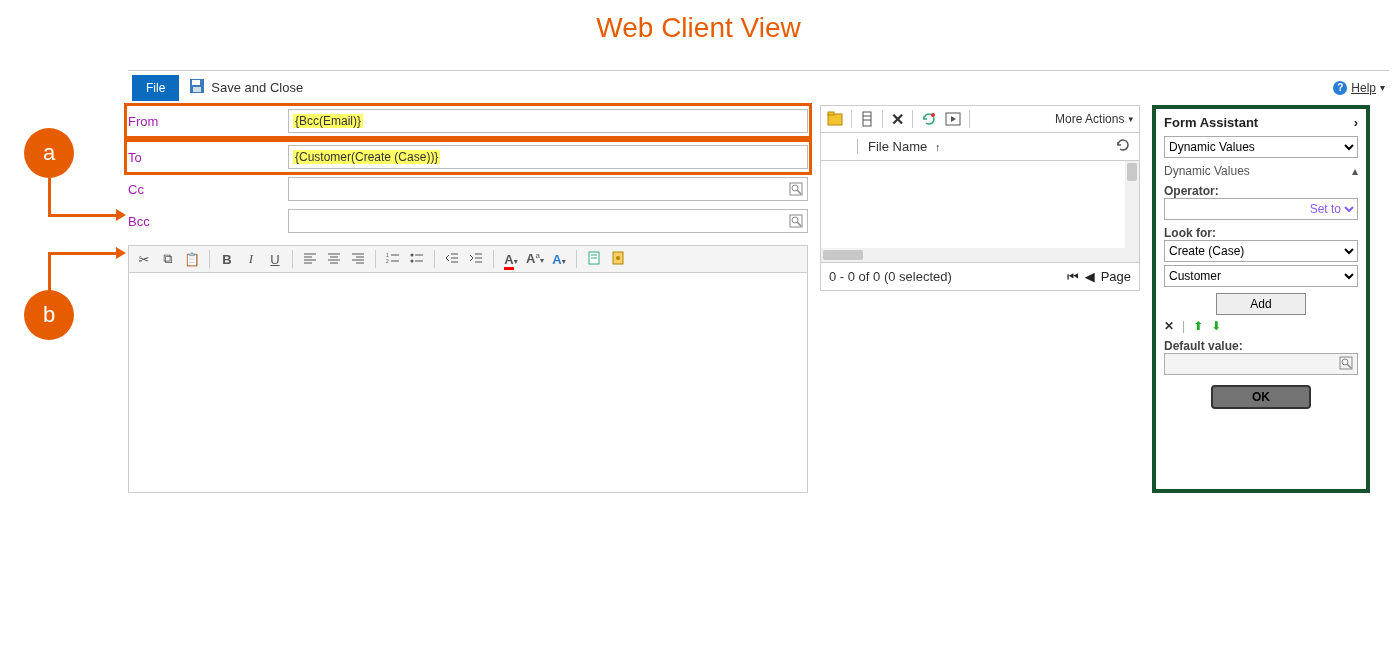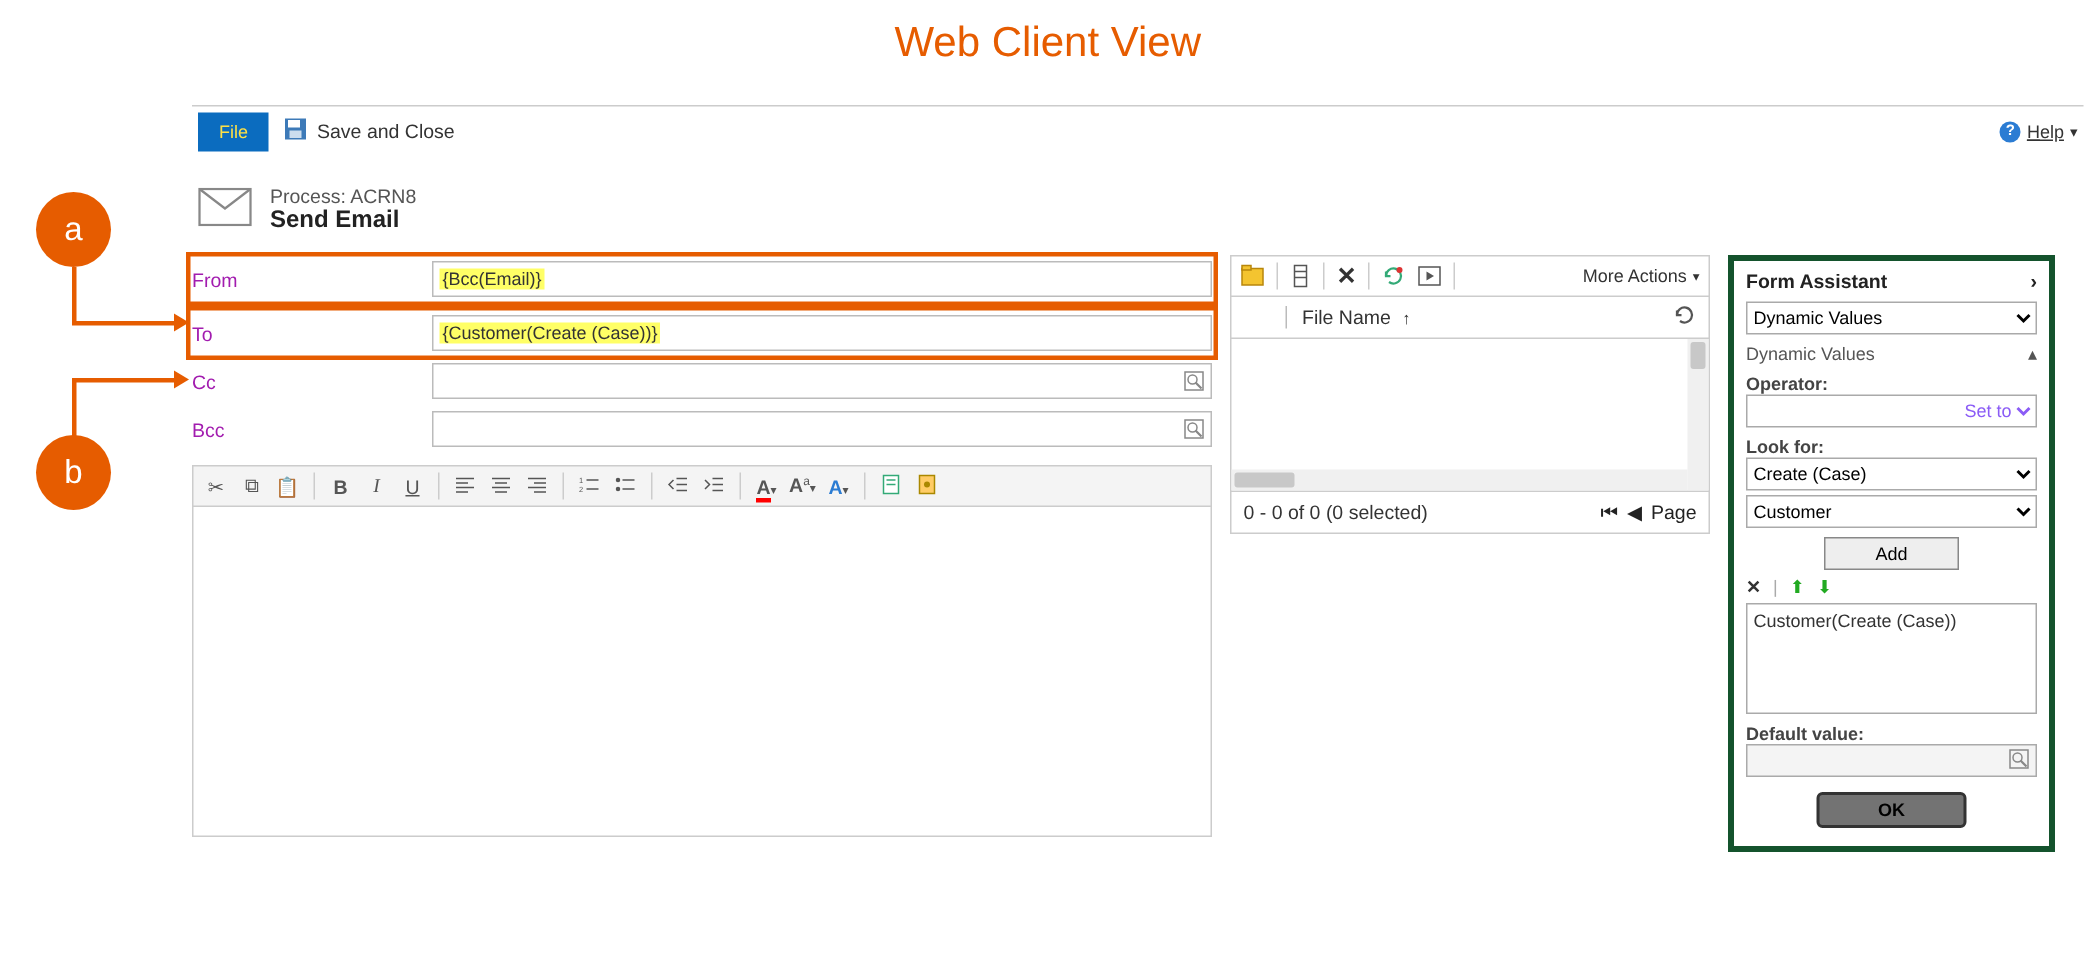--- a/index.html
+++ b/index.html
@@ -32,21 +32,21 @@
     display: flex;
     align-items: center;
     height: 34px;
     gap: 10px;
     padding: 0 4px;
     border-bottom: 1px solid transparent;
     position: relative;
   }
   .file-btn {
     background: #0b6cbf;
-    color: #fde047;
+    color: #ffffff;
     padding: 6px 14px;
     font-size: 12px;
     cursor: pointer;
   }
   .toolbar-item {
     display: flex;
     align-items: center;
     gap: 6px;
     font-size: 13px;
     color: #333;
@@ -296,32 +296,20 @@
       </span>
       <span>Save and Close</span>
     </div>
     <div class="help">
       <span class="q">?</span>
       <span class="lbl"><span class="hl">H</span><span></span>elp</span>
       <span class="caret">▾</span>
     </div>
   </div>
 
-  <div class="header-block">
-    <span>
-      <svg viewBox="0 0 36 26">
-          <rect x="1" y="1" width="34" height="24" fill="#fff" stroke="#888" stroke-width="1.5"></rect>
-          <polyline points="1,1 18,14 35,1" fill="none" stroke="#888" stroke-width="1.5"></polyline>
-        </svg>
-    </span>
-    <div>
-      <div class="process-line">Process: ACRN8</div>
-      <div class="title-line">Send Email</div>
-    </div>
-  </div>
 
   <div class="main-cols">
 
     <div class="left-col">
 
       <div class="field-row val-highlight" style="position:relative;">
         <div class="highlight-box"></div>
         <div class="lbl">From</div>
         <div class="val">
           <span class="txt">{Bcc(Email)}</span>
@@ -559,23 +547,20 @@
 
       <button class="add-btn">Add</button>
 
       <div class="tool-row">
         <span style="font-weight:700; cursor:pointer;">✕</span>
         <span style="color:#aaa;">|</span>
         <span style="color:#2a2; cursor:pointer;">⬆</span>
         <span style="color:#2a2; cursor:pointer;">⬇</span>
       </div>
 
-      <div class="values-box">
-        <div>Customer(Create (Case))</div>
-      </div>
 
       <div class="label">Default value:</div>
       <div class="default-row">
         <input type="text" value="" style="">
         <span class="lookup">
           <svg width="14" height="14" viewBox="0 0 14 14">
               <rect x="1" y="1" width="12" height="12" fill="none" stroke="#888"></rect>
               <circle cx="6" cy="6" r="3" fill="none" stroke="#888"></circle>
               <line x1="8" y1="8" x2="12" y2="12" stroke="#888" stroke-width="1.5"></line>
             </svg>

